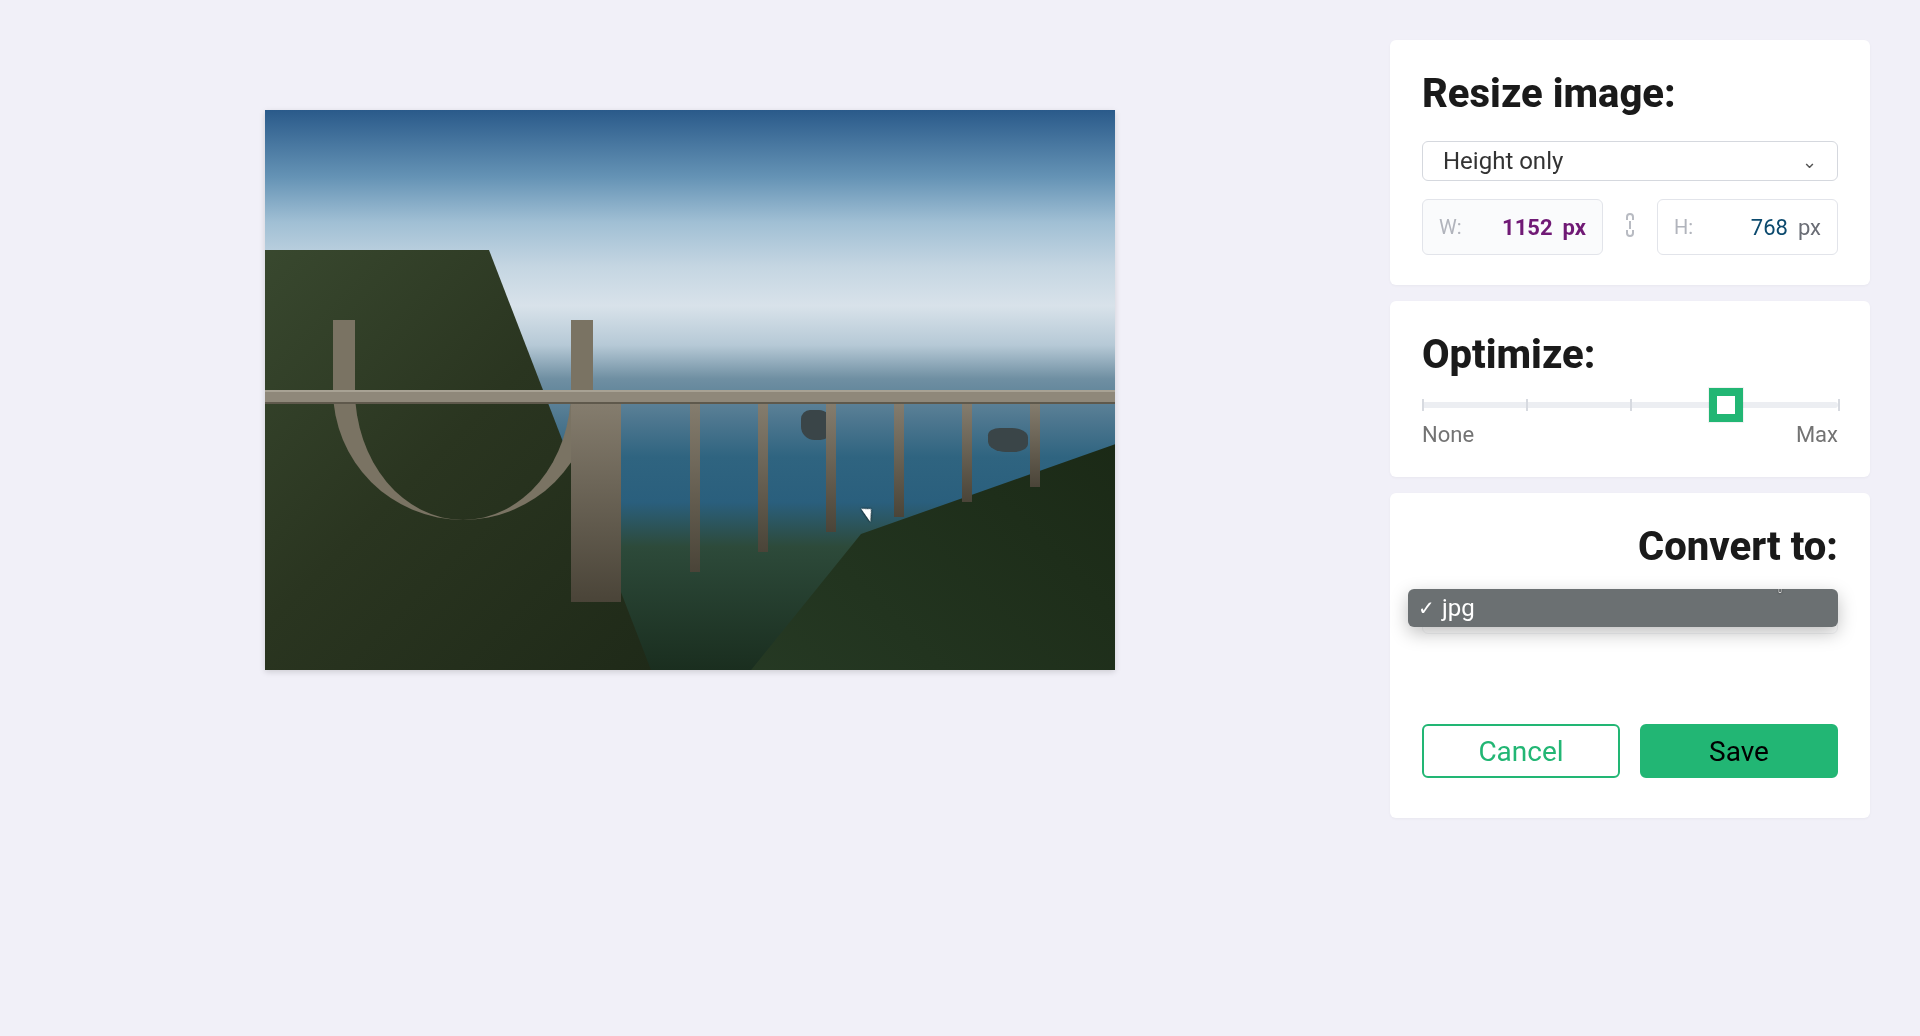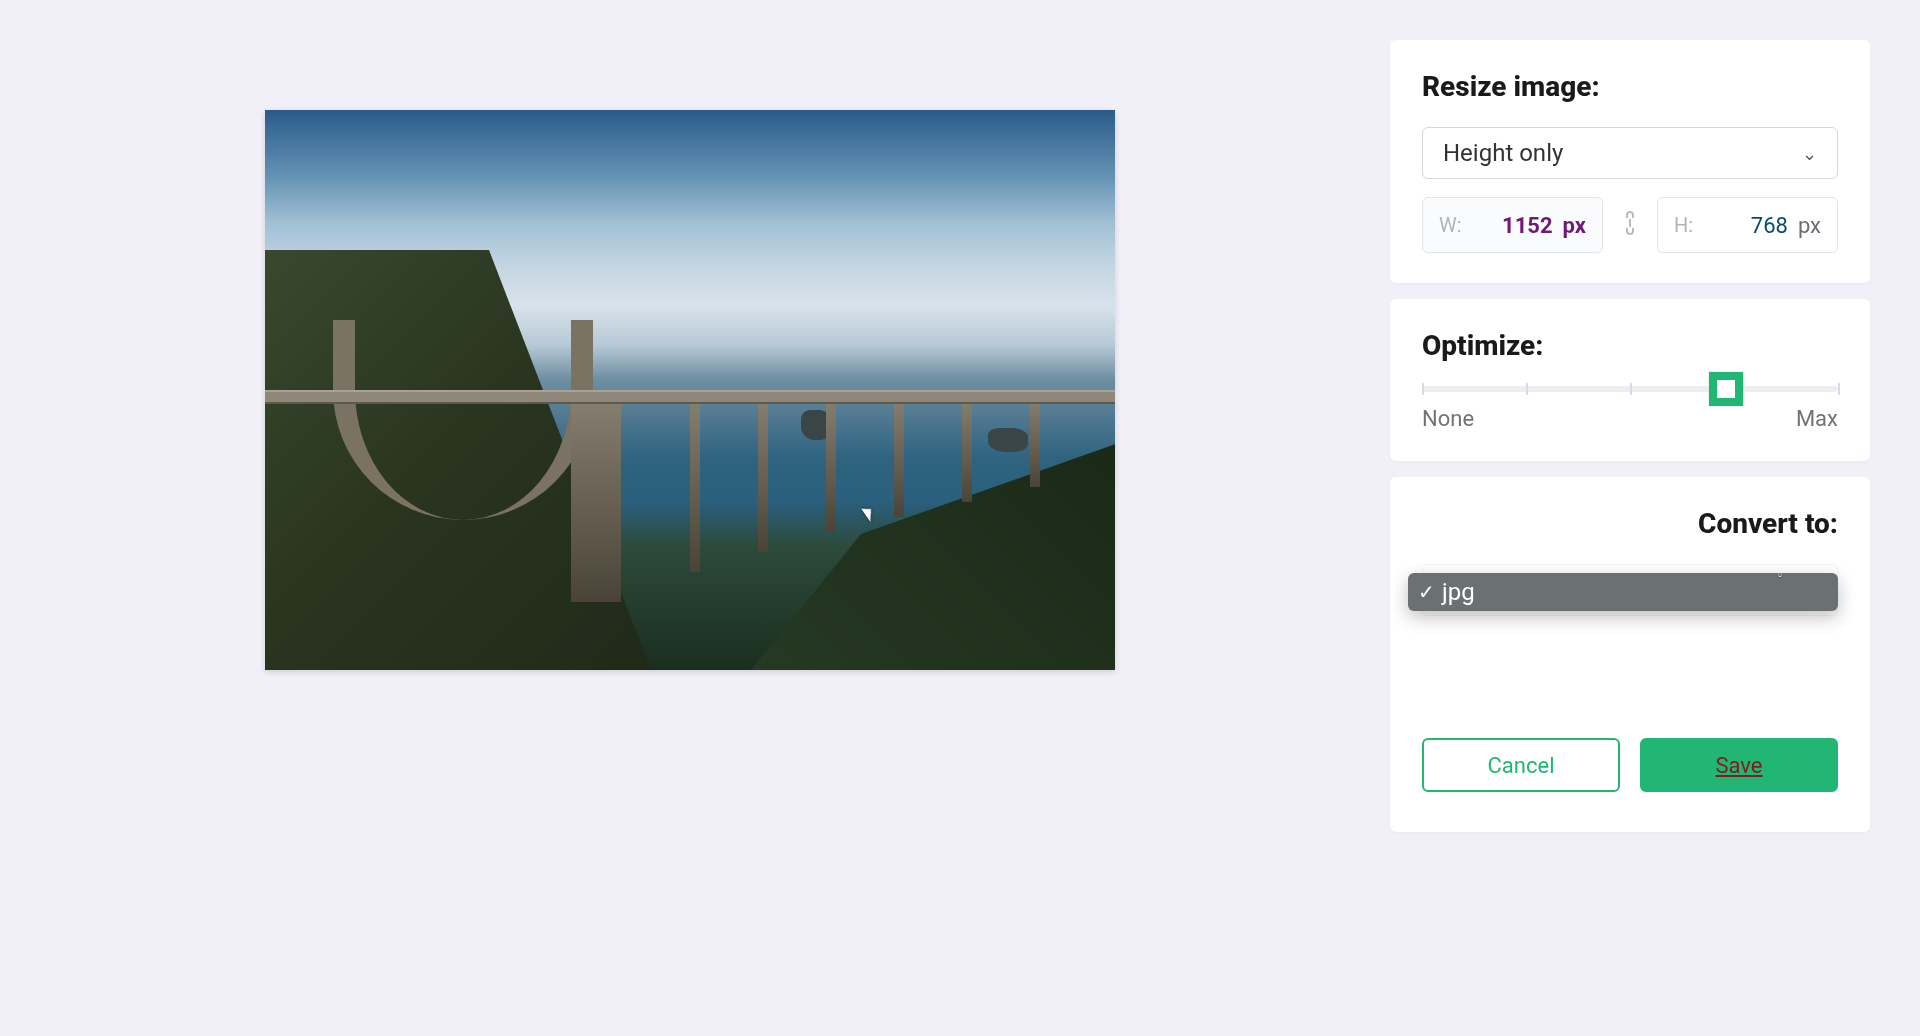--- a/index.html
+++ b/index.html
@@ -127,30 +127,30 @@
     gap: 16px;
   }
   .card {
     background:#fff;
     border-radius:6px;
     padding:30px 32px;
     box-shadow:0 1px 3px rgba(0,0,0,0.04);
     position:relative;
   }
   .card h2 {
-    font-size:28px;
+    font-size:40px;
     font-weight:800;
     color:#1a1a1a;
     margin-bottom:24px;
   }
 
   .select-box {
     border:1px solid #d5d8de;
     border-radius:6px;
-    height:52px;
+    height:40px;
     display:flex;
     align-items:center;
     padding:8px 20px;
     font-size:24px;
     color:#333;
     justify-content:space-between;
     cursor:pointer;
   }
   .chevron { font-size:18px; color:#555; }
 
@@ -248,36 +248,34 @@
   .buttons-row {
     display:flex;
     gap:20px;
     margin-top:90px;
   }
   .btn {
     flex:1;
     height:54px;
     border-radius:6px;
     border:2px solid;
-    font-size:22px;
+    font-size:28px;
     display:flex;
     align-items:center;
     justify-content:center;
-    margin-top:32px;
   }
   .btn-cancel {
     border-color:#22b674;
     background:#fff;
     color:#22b674;
   }
   .btn-save {
     border-color:#22b674;
     background:#22b674;
-    color:#7f1d1d;
-    text-decoration:underline;
+    color:#000000;
   }
 
   .hand-cursor {
     position:absolute;
     right:46px;
     bottom:28px;
     font-size:26px;
     color:#fff;
     z-index:25;
     text-shadow:0 0 2px #000;

